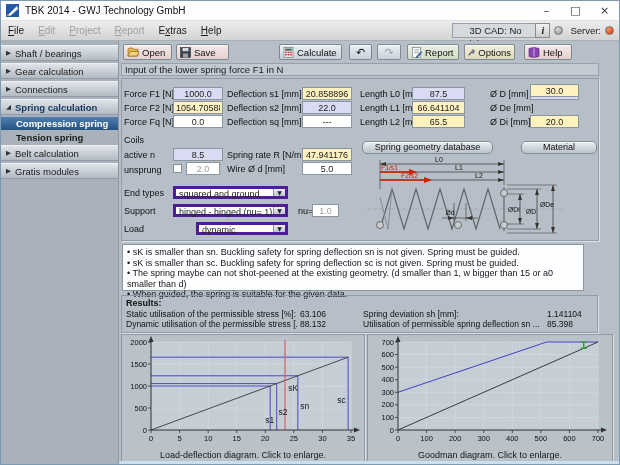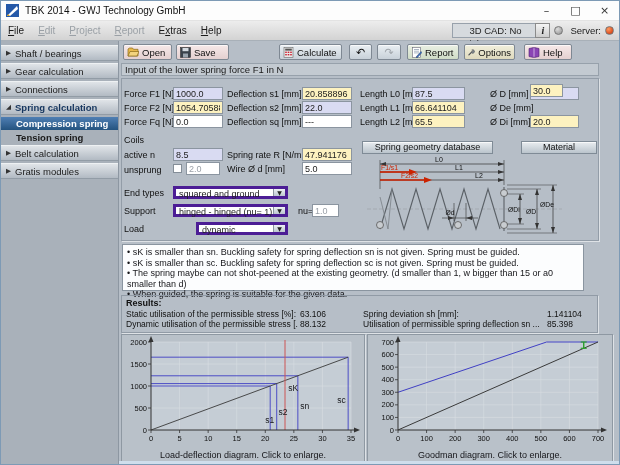--- a/index.html
+++ b/index.html
@@ -51,30 +51,30 @@
   .grn{background:linear-gradient(#eaf0e4,#cfdcc6);}
   .khaki{background:linear-gradient(#f1f0dd,#ded9bd);}
   .glyph{font-family:"DejaVu Sans",sans-serif;font-size:11px;line-height:11px;}
   .glyph.dim{color:#a0a6ac;}
   .status{position:absolute;left:2px;top:22px;width:478px;height:13px;border:1px solid #97a1ab;
     background:#c3cad1;font-size:9.5px;line-height:11px;padding-left:3px;color:#1a1a1a;}
   .form-panel{position:absolute;left:2px;top:37px;width:478px;height:163px;
     border:1px solid #939da8;box-shadow:1px 1px 0 rgba(255,255,255,.55);}
   .flabel{position:absolute;font-size:9px;color:#111;white-space:nowrap;line-height:10px;}
   .field{position:absolute;height:13px;border:1px solid #8b95a0;font-size:9px;
-    padding:0 2px;font-family:"Liberation Sans",sans-serif;color:#222;}
+    padding:0 2px;font-family:"Liberation Sans",sans-serif;color:#222;text-align:center;}
   .lav{background:#d9dbf2;} .yel{background:#fdf2c0;} .wht{background:#fff;}
   .dis{background:#fff;color:#9aa0a8;}
   .cbox{position:absolute;width:9px;height:9px;background:#fff;border:1px solid #848e98;}
   .dd{position:absolute;height:13px;background:#fff;border:3px solid #4c1d95;font-size:9px;
     line-height:11px;padding-left:3px;color:#222;}
   .dd-btn{position:absolute;right:0;top:0;bottom:0;width:12px;border-left:1px solid #8b95a0;
     background:linear-gradient(#eef1f4,#bcc6cf);font-size:6px;display:flex;align-items:center;
     justify-content:center;color:#222;font-family:"DejaVu Sans",sans-serif;}
-  .panel-btn{position:absolute;height:13px;border:1px solid #7f8b96;border-radius:0;
+  .panel-btn{position:absolute;height:13px;border:1px solid #7f8b96;border-radius:5px;
     background:linear-gradient(#e9edf0,#bac4cc);font-size:9px;text-align:center;
     line-height:11px;color:#111;box-shadow:inset 0 1px 0 rgba(255,255,255,.7);}
   .messages{position:absolute;left:3px;top:203px;width:462px;height:47px;background:#fcfdfe;
     border:1px solid #8a95a0;font-size:9px;color:#16161a;padding:2px 4px;line-height:10.5px;}
   .msg::before{content:"• ";}
   .results{position:absolute;left:2px;top:254px;width:477px;height:38px;
     border:1px solid #919ba6;box-shadow:1px 1px 0 rgba(255,255,255,.55);font-size:8.5px;color:#111;}
   .results .rtitle{position:absolute;left:4px;top:2px;font-weight:bold;font-size:9px;}
   .rlab{position:absolute;white-space:nowrap;overflow:hidden;}
   .rval{position:absolute;white-space:nowrap;}
@@ -316,21 +316,21 @@
         <input class="field wht" style="left: 180px; top: 36px; width: 50px;" value="---">
         <span class="flabel" style="left:238px;top:10px;">Length L0 [mm]</span>
         <input class="field lav" style="left: 290px; top: 8px; width: 53px;" value="87.5">
         <span class="flabel" style="left:238px;top:24px;">Length L1 [mm]</span>
         <input class="field yel" style="left: 290px; top: 22px; width: 53px;" value="66.641104">
         <span class="flabel" style="left:238px;top:38px;">Length L2 [mm]</span>
         <input class="field yel" style="left: 290px; top: 36px; width: 53px;" value="65.5">
         <span class="flabel" style="left:368px;top:10px;">Ø D [mm]</span>
         <input class="field lav" style="left: 408px; top: 8px; width: 49px;" value="25.0">
         <span class="flabel" style="left:368px;top:24px;">Ø De [mm]</span>
-        <input class="field yel" style="left: 408px; top: 5px; width: 33px;" value="30.0">
+        <input class="field yel" style="left: 408px; top: 5px; width: 49px;" value="30.0">
         <span class="flabel" style="left:368px;top:38px;">Ø Di [mm]</span>
         <input class="field yel" style="left: 408px; top: 36px; width: 49px;" value="20.0">
         <span class="flabel" style="left:2px;top:71px;">active n</span>
         <input class="field lav" style="left: 51px; top: 69px; width: 50px;" value="8.5">
         <span class="flabel" style="left:105px;top:71px;">Spring rate R [N/mm]</span>
         <input class="field yel" style="left: 180px; top: 69px; width: 50px;" value="47.941176">
         <span class="flabel" style="left:105px;top:85px;">Wire Ø d [mm]</span>
         <input class="field wht" style="left: 180px; top: 83px; width: 50px;" value="5.0">
       </div>
 

